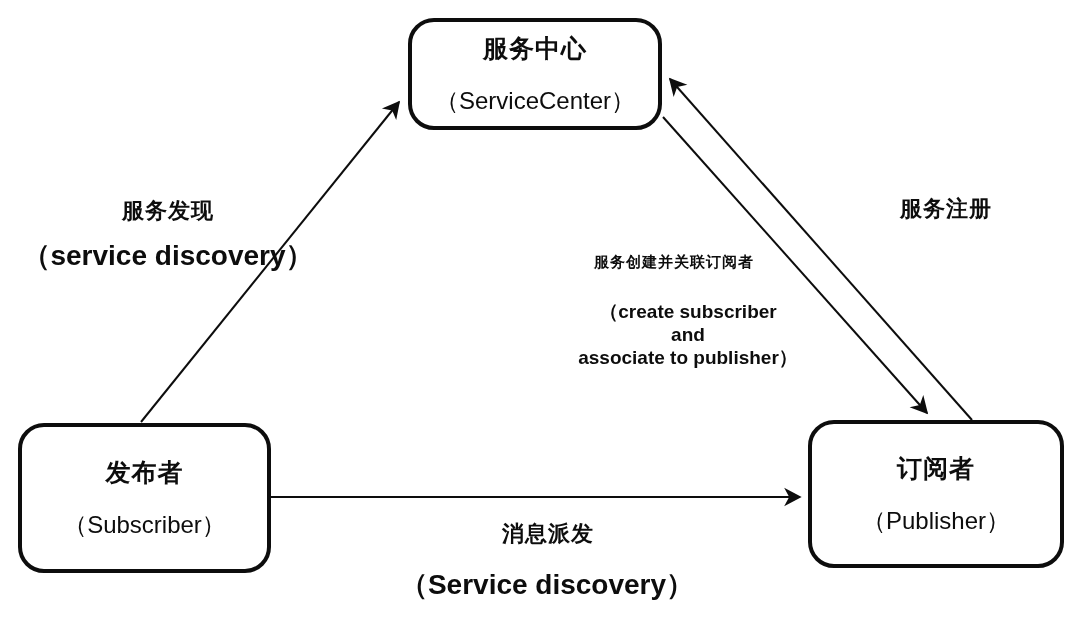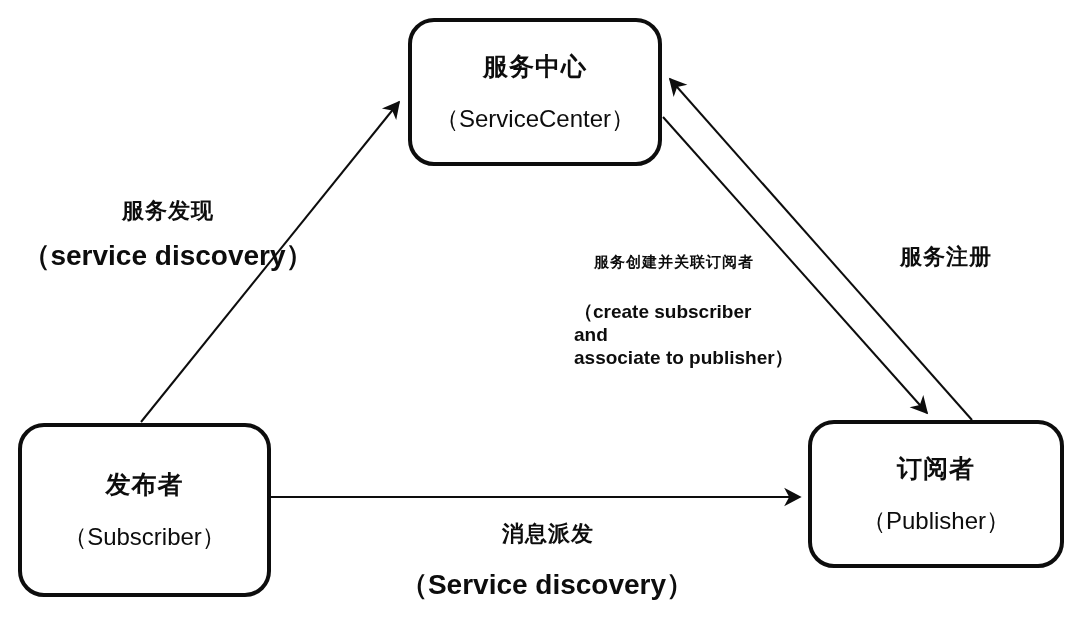--- a/index.html
+++ b/index.html
@@ -39,30 +39,30 @@
     font-size: 25px;
     font-weight: bold;
     letter-spacing: 1px;
     line-height: 1;
   }
   .node .subtitle {
     font-size: 24px;
     font-weight: normal;
     line-height: 1;
   }
-  .node-service-center { left: 408px; top: 18px;  width: 254px; height: 148px; }
-  .node-publisher      { left: 18px;  top: 423px; width: 253px; height: 174px; }
+  .node-service-center { left: 408px; top: 18px;  width: 254px; height: 112px; }
+  .node-publisher      { left: 18px;  top: 423px; width: 253px; height: 150px; }
   .node-subscriber     { left: 808px; top: 420px; width: 256px; height: 148px; }
 
   .edge-label {
     position: absolute;
     transform: translateX(-50%);
     white-space: nowrap;
     font-weight: bold;
-    text-align: left;
+    text-align: center;
     line-height: 1;
   }
   .zh { font-size: 22px; letter-spacing: 1px; }
   .en { font-size: 28px; }
   .edge-label.multiline {
     white-space: normal;
     width: 260px;
     font-size: 19px;
     line-height: 23px;
   }
@@ -95,24 +95,24 @@
   </div>
 
   <div class="node node-subscriber">
     <div class="title">订阅者</div>
     <div class="subtitle">（Publisher）</div>
   </div>
 
   <div class="edge-label zh" style="left:168px; top:200px;">服务发现</div>
   <div class="edge-label en" style="left:168px; top:242px;">（service discovery）</div>
 
-  <div class="edge-label zh" style="left:946px; top:198px;margin-top:48px;">服务注册</div>
+  <div class="edge-label zh" style="left:946px; top:198px;">服务注册</div>
 
   <div class="edge-label zh" style="left:674px; top:254px; font-size:15px;">服务创建并关联订阅者</div>
-  <div class="edge-label multiline" style="left:704px; top:300px;">
+  <div class="edge-label multiline" style="left:688px; top:300px;">
     <div>（create subscriber</div>
     <div>and</div>
     <div>associate to publisher）</div>
   </div>
 
   <div class="edge-label zh" style="left:548px; top:523px;">消息派发</div>
   <div class="edge-label en" style="left:547px; top:571px;">（Service discovery）</div>
 
 </div>
 

